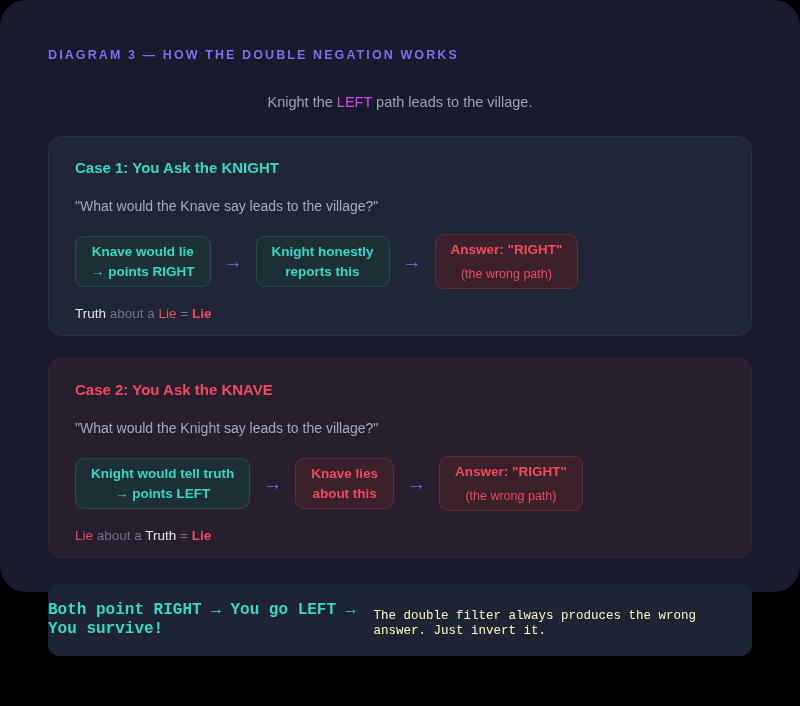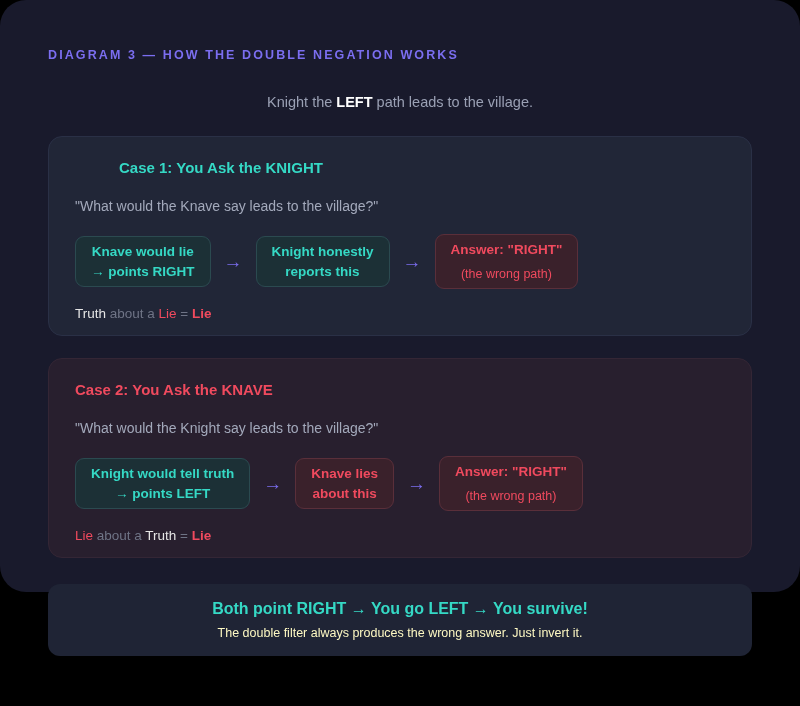--- a/index.html
+++ b/index.html
@@ -42,22 +42,22 @@
   .assume-line {
     position: absolute;
     left: 0;
     right: 0;
     top: 94px;
     text-align: center;
     font-size: 14.5px;
     color: #9aa0b4;
   }
   .assume-line .hl {
-    color: #ffffff;
-    font-weight: 700;
+    color: #d946ef;
+    font-weight: 400;
   }
 
   
   .case-card {
     position: absolute;
     left: 48px;
     width: 704px;
     box-sizing: border-box;
     border-radius: 14px;
     padding: 22px 26px 20px 26px;
@@ -74,21 +74,21 @@
     background: #281f2e;
     border: 1px solid #342635;
   }
 
   .case-title {
     font-size: 15px;
     font-weight: 700;
     margin: 0 0 0 0;
     line-height: 1.2;
   }
-  .case-title.knight { color: #35d9c5; margin-left: 44px; }
+  .case-title.knight { color: #35d9c5; }
   .case-title.knave  { color: #f04a5e; }
 
   .case-question {
     margin-top: 21px;
     font-size: 14px;
     color: #a3a9bb;
     line-height: 1.2;
   }
 
   
@@ -147,23 +147,23 @@
   .footer-card {
     position: absolute;
     left: 48px;
     top: 584px;
     width: 704px;
     height: 72px;
     box-sizing: border-box;
     background: #1f2435;
     border-radius: 12px;
     display: flex;
-    flex-direction: column;
     align-items: center;
     justify-content: center;
+    font-family: Liberation Mono, monospace;
   }
   .footer-main {
     font-size: 16px;
     font-weight: 700;
     color: #35d9c5;
     line-height: 1.2;
   }
   .footer-sub {
     margin-top: 8px;
     font-size: 12.5px;

